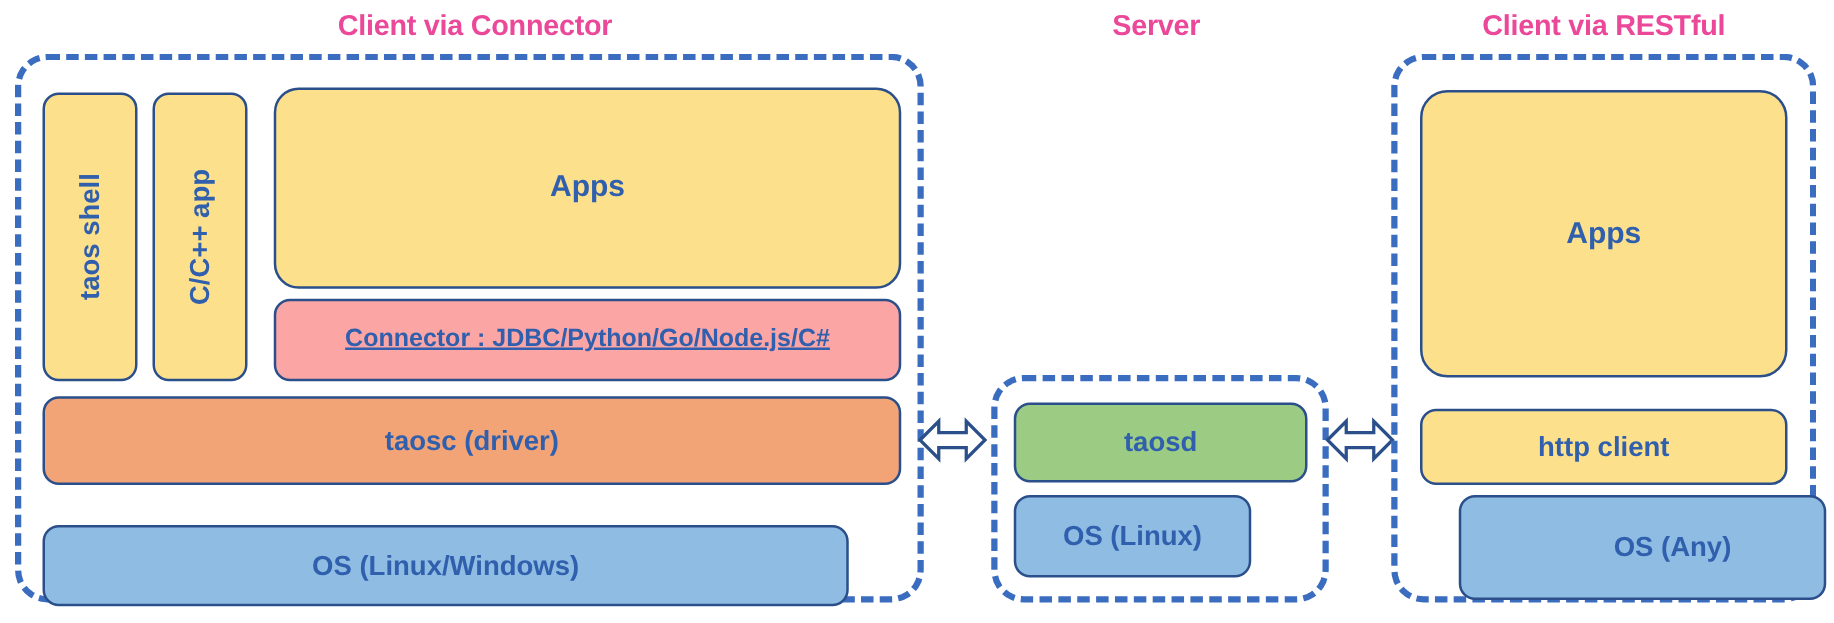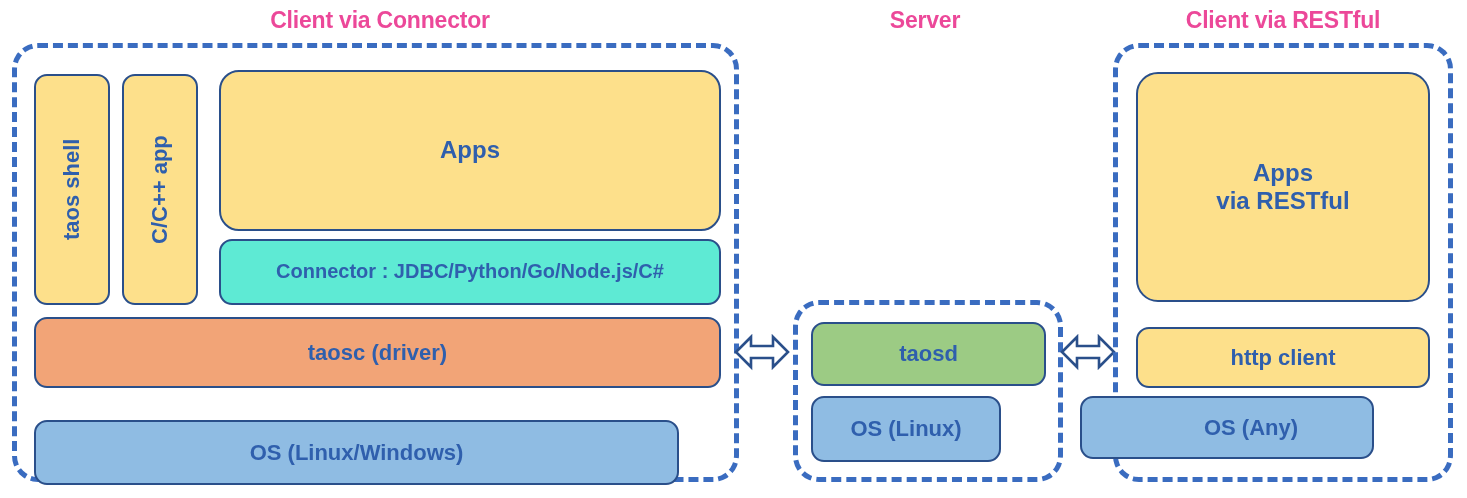--- a/index.html
+++ b/index.html
@@ -50,21 +50,21 @@
     display: flex;
     align-items: center;
     justify-content: center;
     text-align: center;
     line-height: 1.18;
   }
   .box.yellow { background: #fde08b; }
   .box.orange { background: #f2a477; }
   .box.blue   { background: #8fbce3; }
   .box.green  { background: #9ccb84; }
-  .box.gray   { background: #5eead4; }
+  .box.gray   { background: #fca5a5; text-decoration: underline; }
 
   .box.vertical {
     writing-mode: vertical-rl;
     transform: rotate(180deg);
   }
 
   .fs-24 { font-size: 24px; }
   .fs-22 { font-size: 22px; }
   .fs-20 { font-size: 20px; }
 
@@ -114,20 +114,19 @@
   <div class="arrow" style="left:1060px; top:326px;">
     <svg width="56" height="52" viewBox="0 0 56 52">
       <polygon points="2,26 17,11 17,20 39,20 39,11 54,26 39,41 39,32 17,32 17,41" fill="#ffffff" stroke="#2a4f8a" stroke-width="2.6" stroke-linejoin="miter"></polygon>
     </svg>
   </div>
 
   <div class="dashed-group" style="left:1113px; top:43px; width:340px; height:439px;"></div>
 
   <div class="box yellow fs-24" style="left:1136px; top:72px; width:294px; height:230px; border-radius:22px; flex-direction:column;">
     <span>Apps</span>
-    <span>via RESTful</span>
   </div>
 
   <div class="box yellow fs-22" style="left:1136px; top:327px; width:294px; height:61px;">http client</div>
 
-  <div class="box blue fs-22" style="left:1080px; top:396px; width:294px; height:63px;padding-left:48px;">OS (Any)</div>
+  <div class="box blue fs-22" style="left:1167px; top:396px; width:294px; height:84px;padding-left:48px;">OS (Any)</div>
 
 </div>
 
 </body></html>

